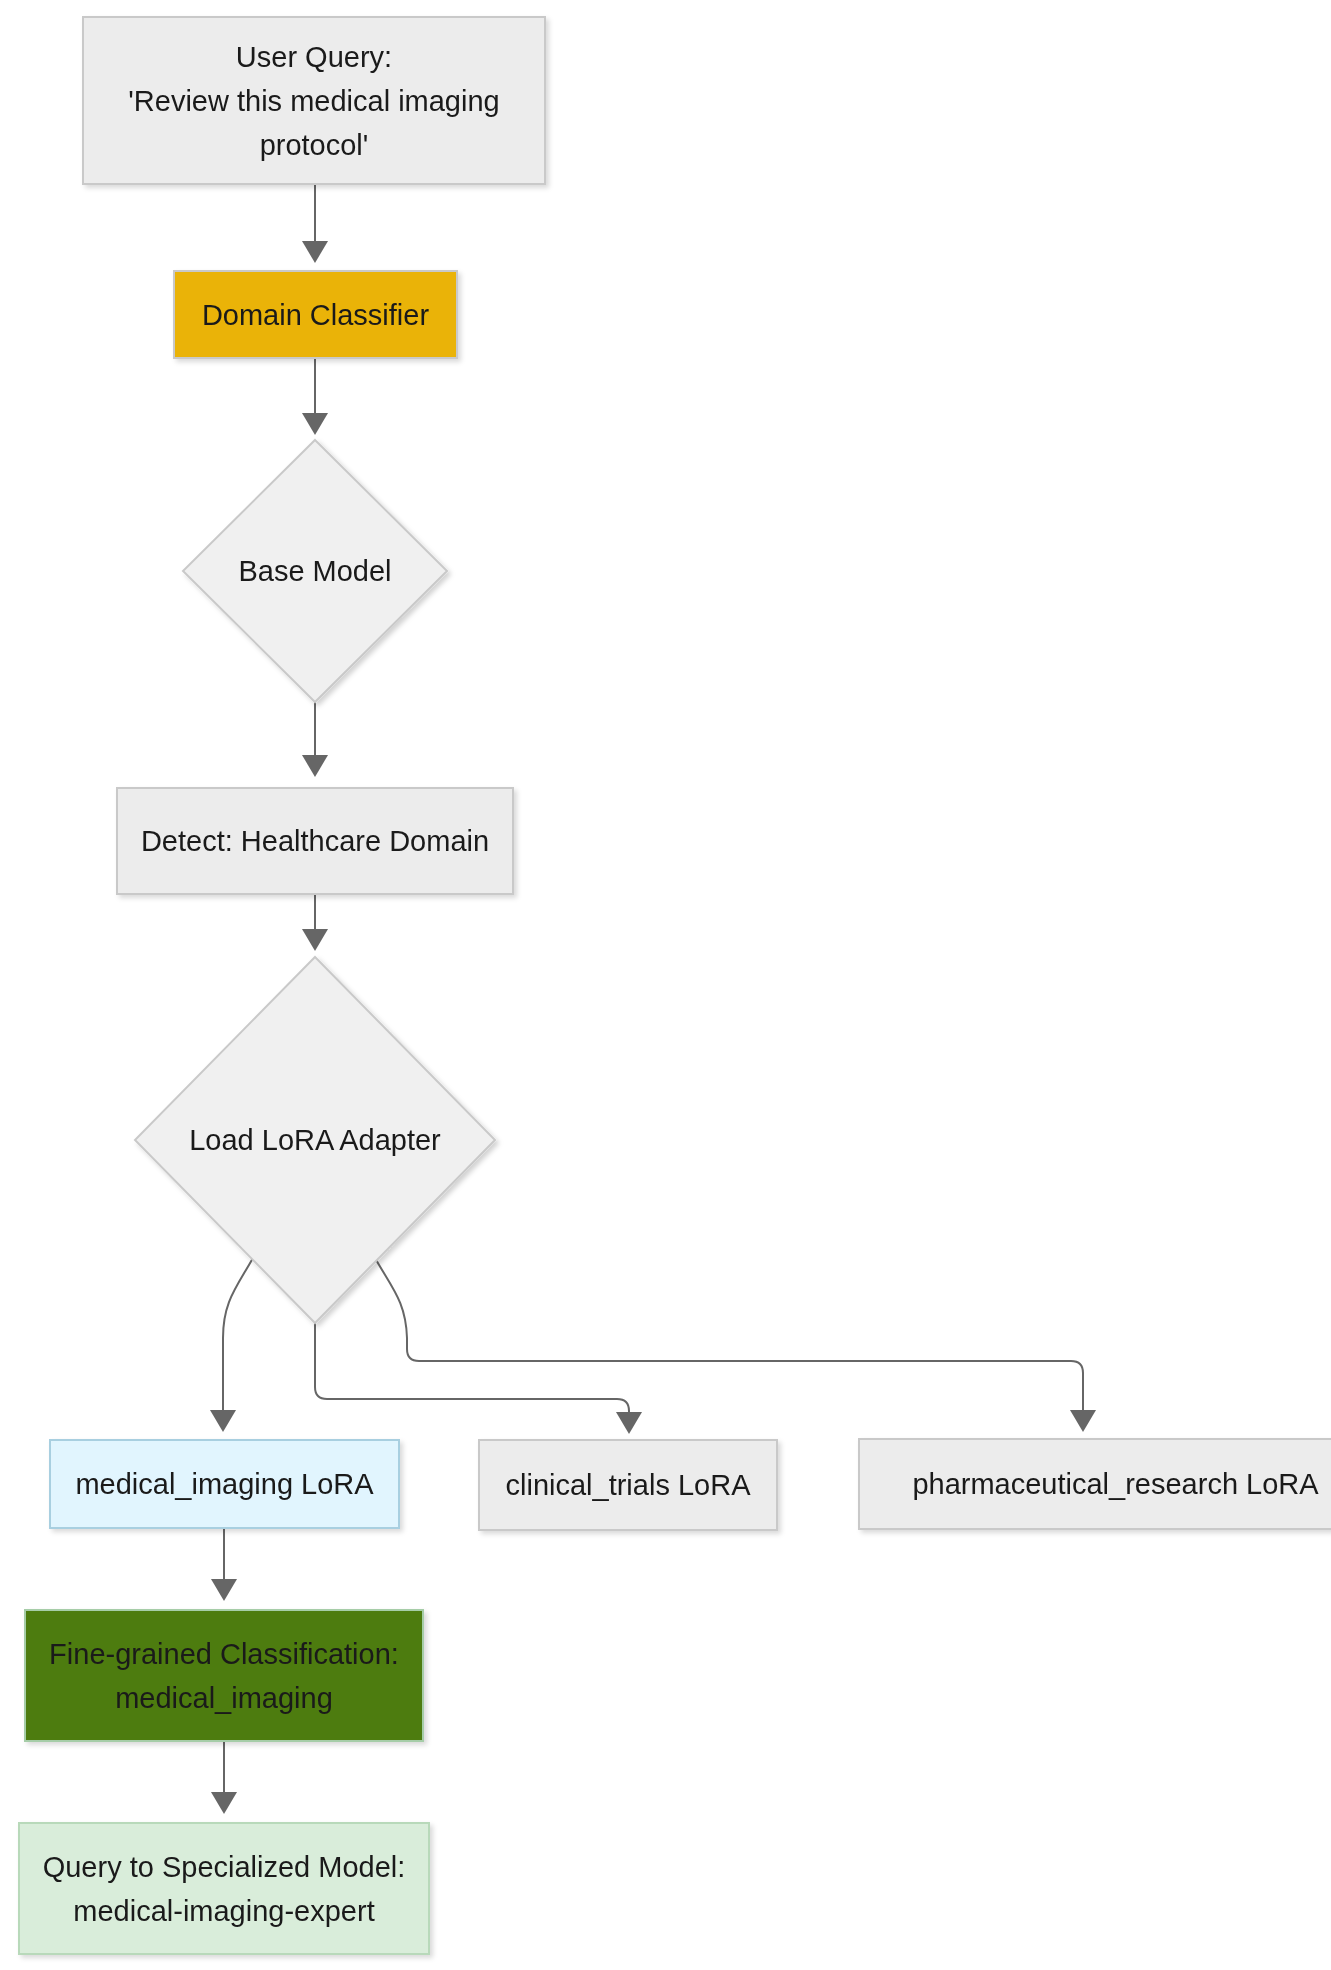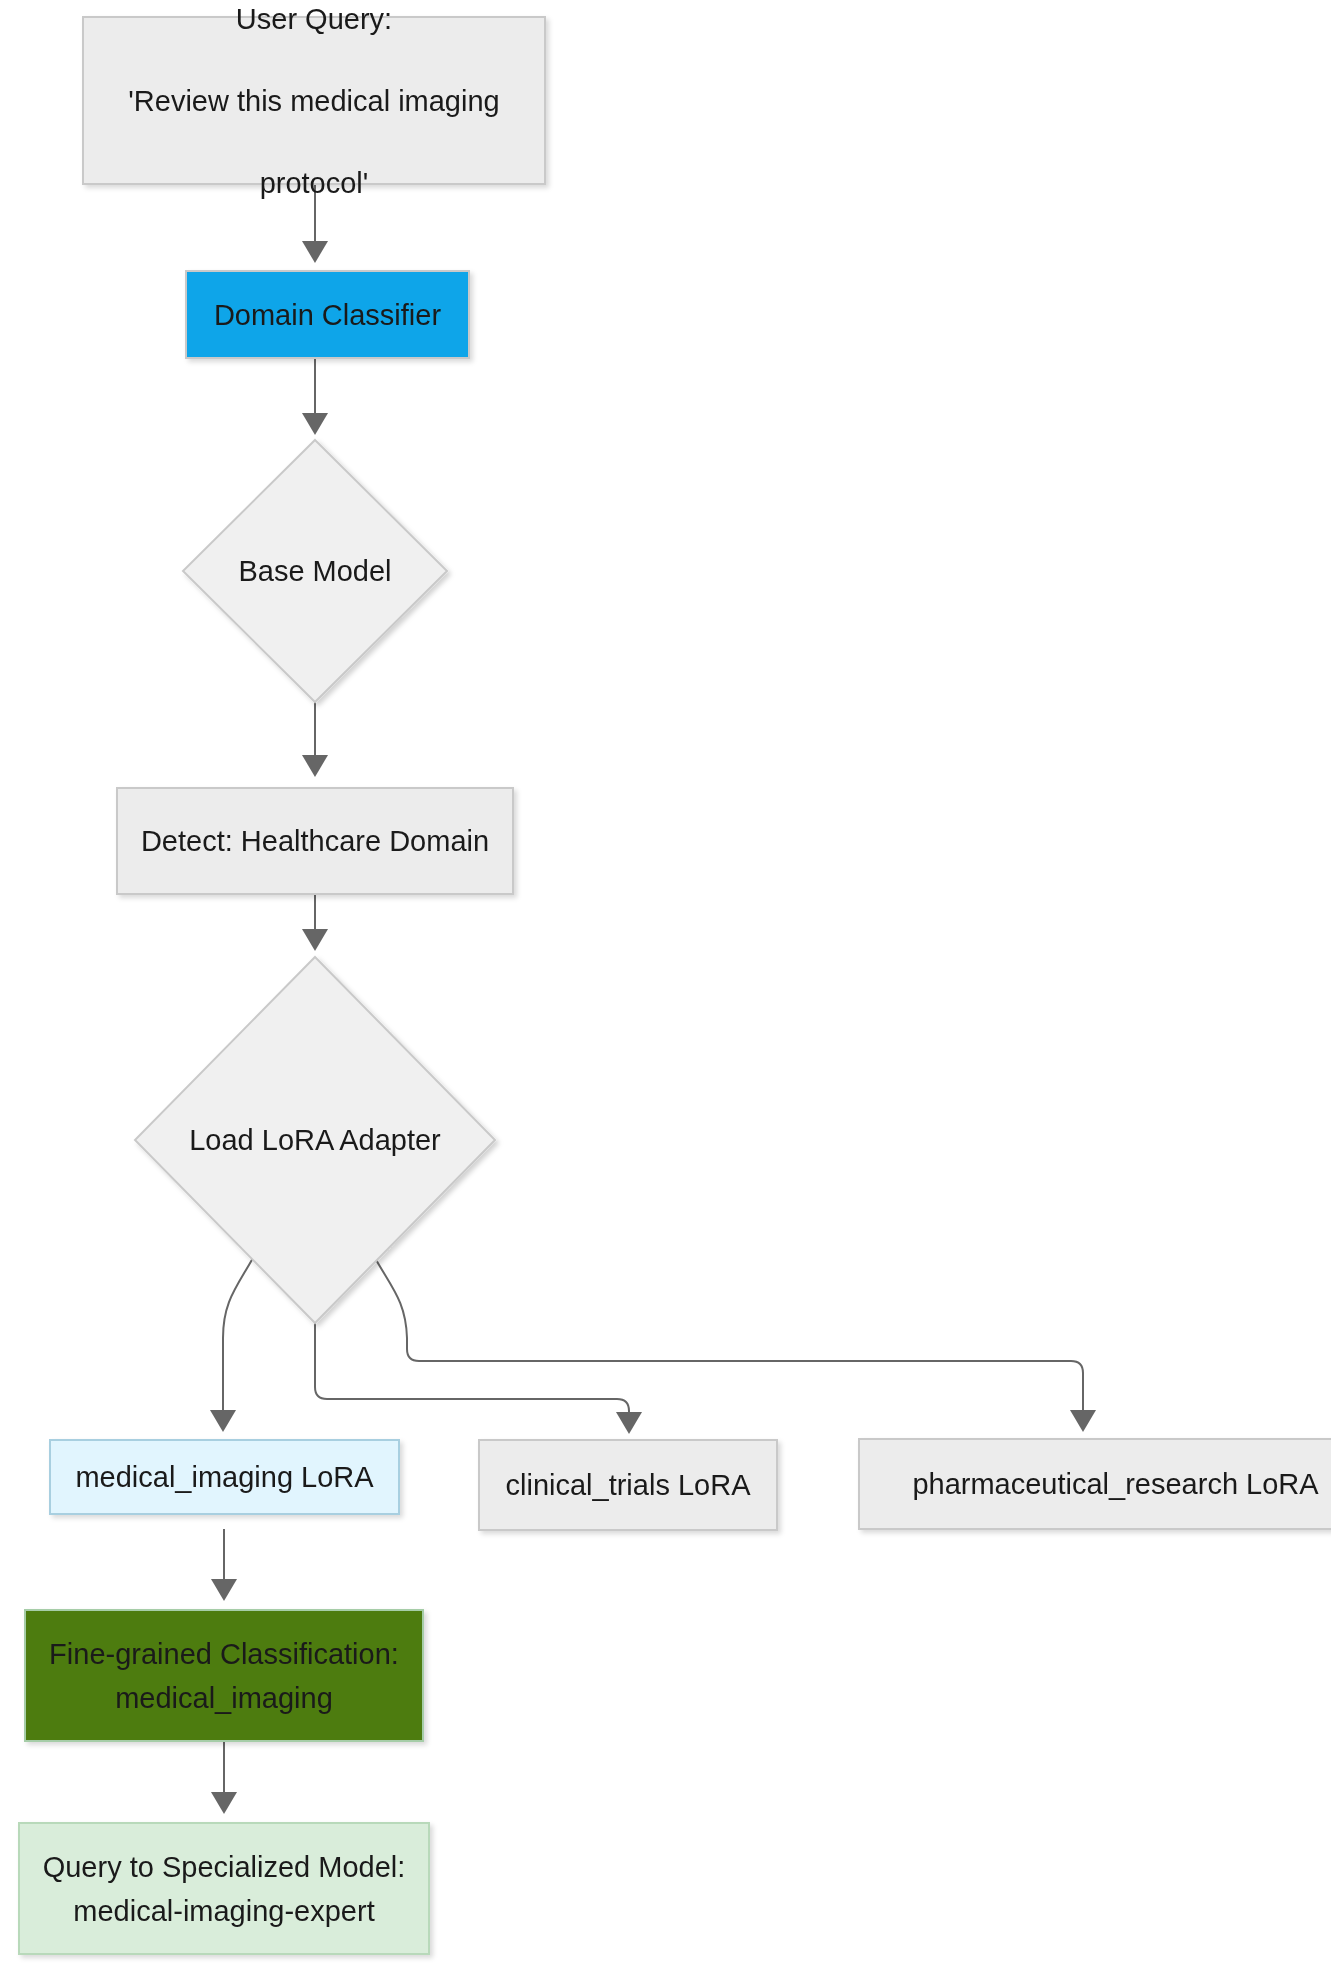--- a/index.html
+++ b/index.html
@@ -72,39 +72,39 @@
       <polygon class="arrow-head" points="616,1412 642,1412 629,1434" fill="#666666"></polygon>
       <polygon class="arrow-head" points="1070,1410 1096,1410 1083,1432" fill="#666666"></polygon>
       <polygon class="arrow-head" points="211,1579 237,1579 224,1601" fill="#666666"></polygon>
       <polygon class="arrow-head" points="211,1792 237,1792 224,1814" fill="#666666"></polygon>
     </g>
 
     <polygon points="315,440 447,571 315,702 183,571" fill="#f0f0f0" stroke="#c9c9c9" stroke-width="2" filter="url(#ds)"></polygon>
     <polygon points="315,957 495,1140 315,1323 135,1140" fill="#f0f0f0" stroke="#c9c9c9" stroke-width="2" filter="url(#ds)"></polygon>
   </svg>
 
-  <div class="node" style="left: 82px; top: 16px; width: 464px; height: 169px; background-color: rgb(236, 236, 236); border-color: rgb(201, 201, 201); gap: 38px;">
+  <div class="node" style="left: 82px; top: 16px; width: 464px; height: 169px; background-color: rgb(236, 236, 236); border-color: rgb(201, 201, 201);">
     <div class="line">User Query:</div>
     <div class="line">'Review this medical imaging</div>
     <div class="line">protocol'</div>
   </div>
 
-  <div class="node" style="left: 173px; top: 270px; width: 285px; height: 89px; background-color: #0ea5e9; border-color: rgb(201, 201, 201); margin-left: 12px;">
+  <div class="node" style="left: 173px; top: 270px; width: 285px; height: 89px; background-color: #eab308; border-color: rgb(201, 201, 201);">
     <div class="line">Domain Classifier</div>
   </div>
 
   <div class="diamond-label" style="left:165px;top:549px;width:300px;height:44px;">Base Model</div>
 
   <div class="node" style="left: 116px; top: 787px; width: 398px; height: 108px; background-color: rgb(236, 236, 236); border-color: rgb(201, 201, 201);">
     <div class="line">Detect: Healthcare Domain</div>
   </div>
 
   <div class="diamond-label" style="left:145px;top:1118px;width:340px;height:44px;">Load LoRA Adapter</div>
 
-  <div class="node" style="left: 49px; top: 1439px; width: 351px; height: 76px; background-color: rgb(225, 245, 254); border-color: rgb(168, 207, 224);">
+  <div class="node" style="left: 49px; top: 1439px; width: 351px; height: 90px; background-color: rgb(225, 245, 254); border-color: rgb(168, 207, 224);">
     <div class="line">medical_imaging LoRA</div>
   </div>
 
   <div class="node" style="left: 478px; top: 1439px; width: 300px; height: 92px; background-color: rgb(236, 236, 236); border-color: rgb(201, 201, 201);">
     <div class="line">clinical_trials LoRA</div>
   </div>
 
   <div class="node" style="left: 858px; top: 1438px; width: 515px; height: 92px; background-color: rgb(236, 236, 236); border-color: rgb(201, 201, 201);">
     <div class="line">pharmaceutical_research LoRA</div>
   </div>

